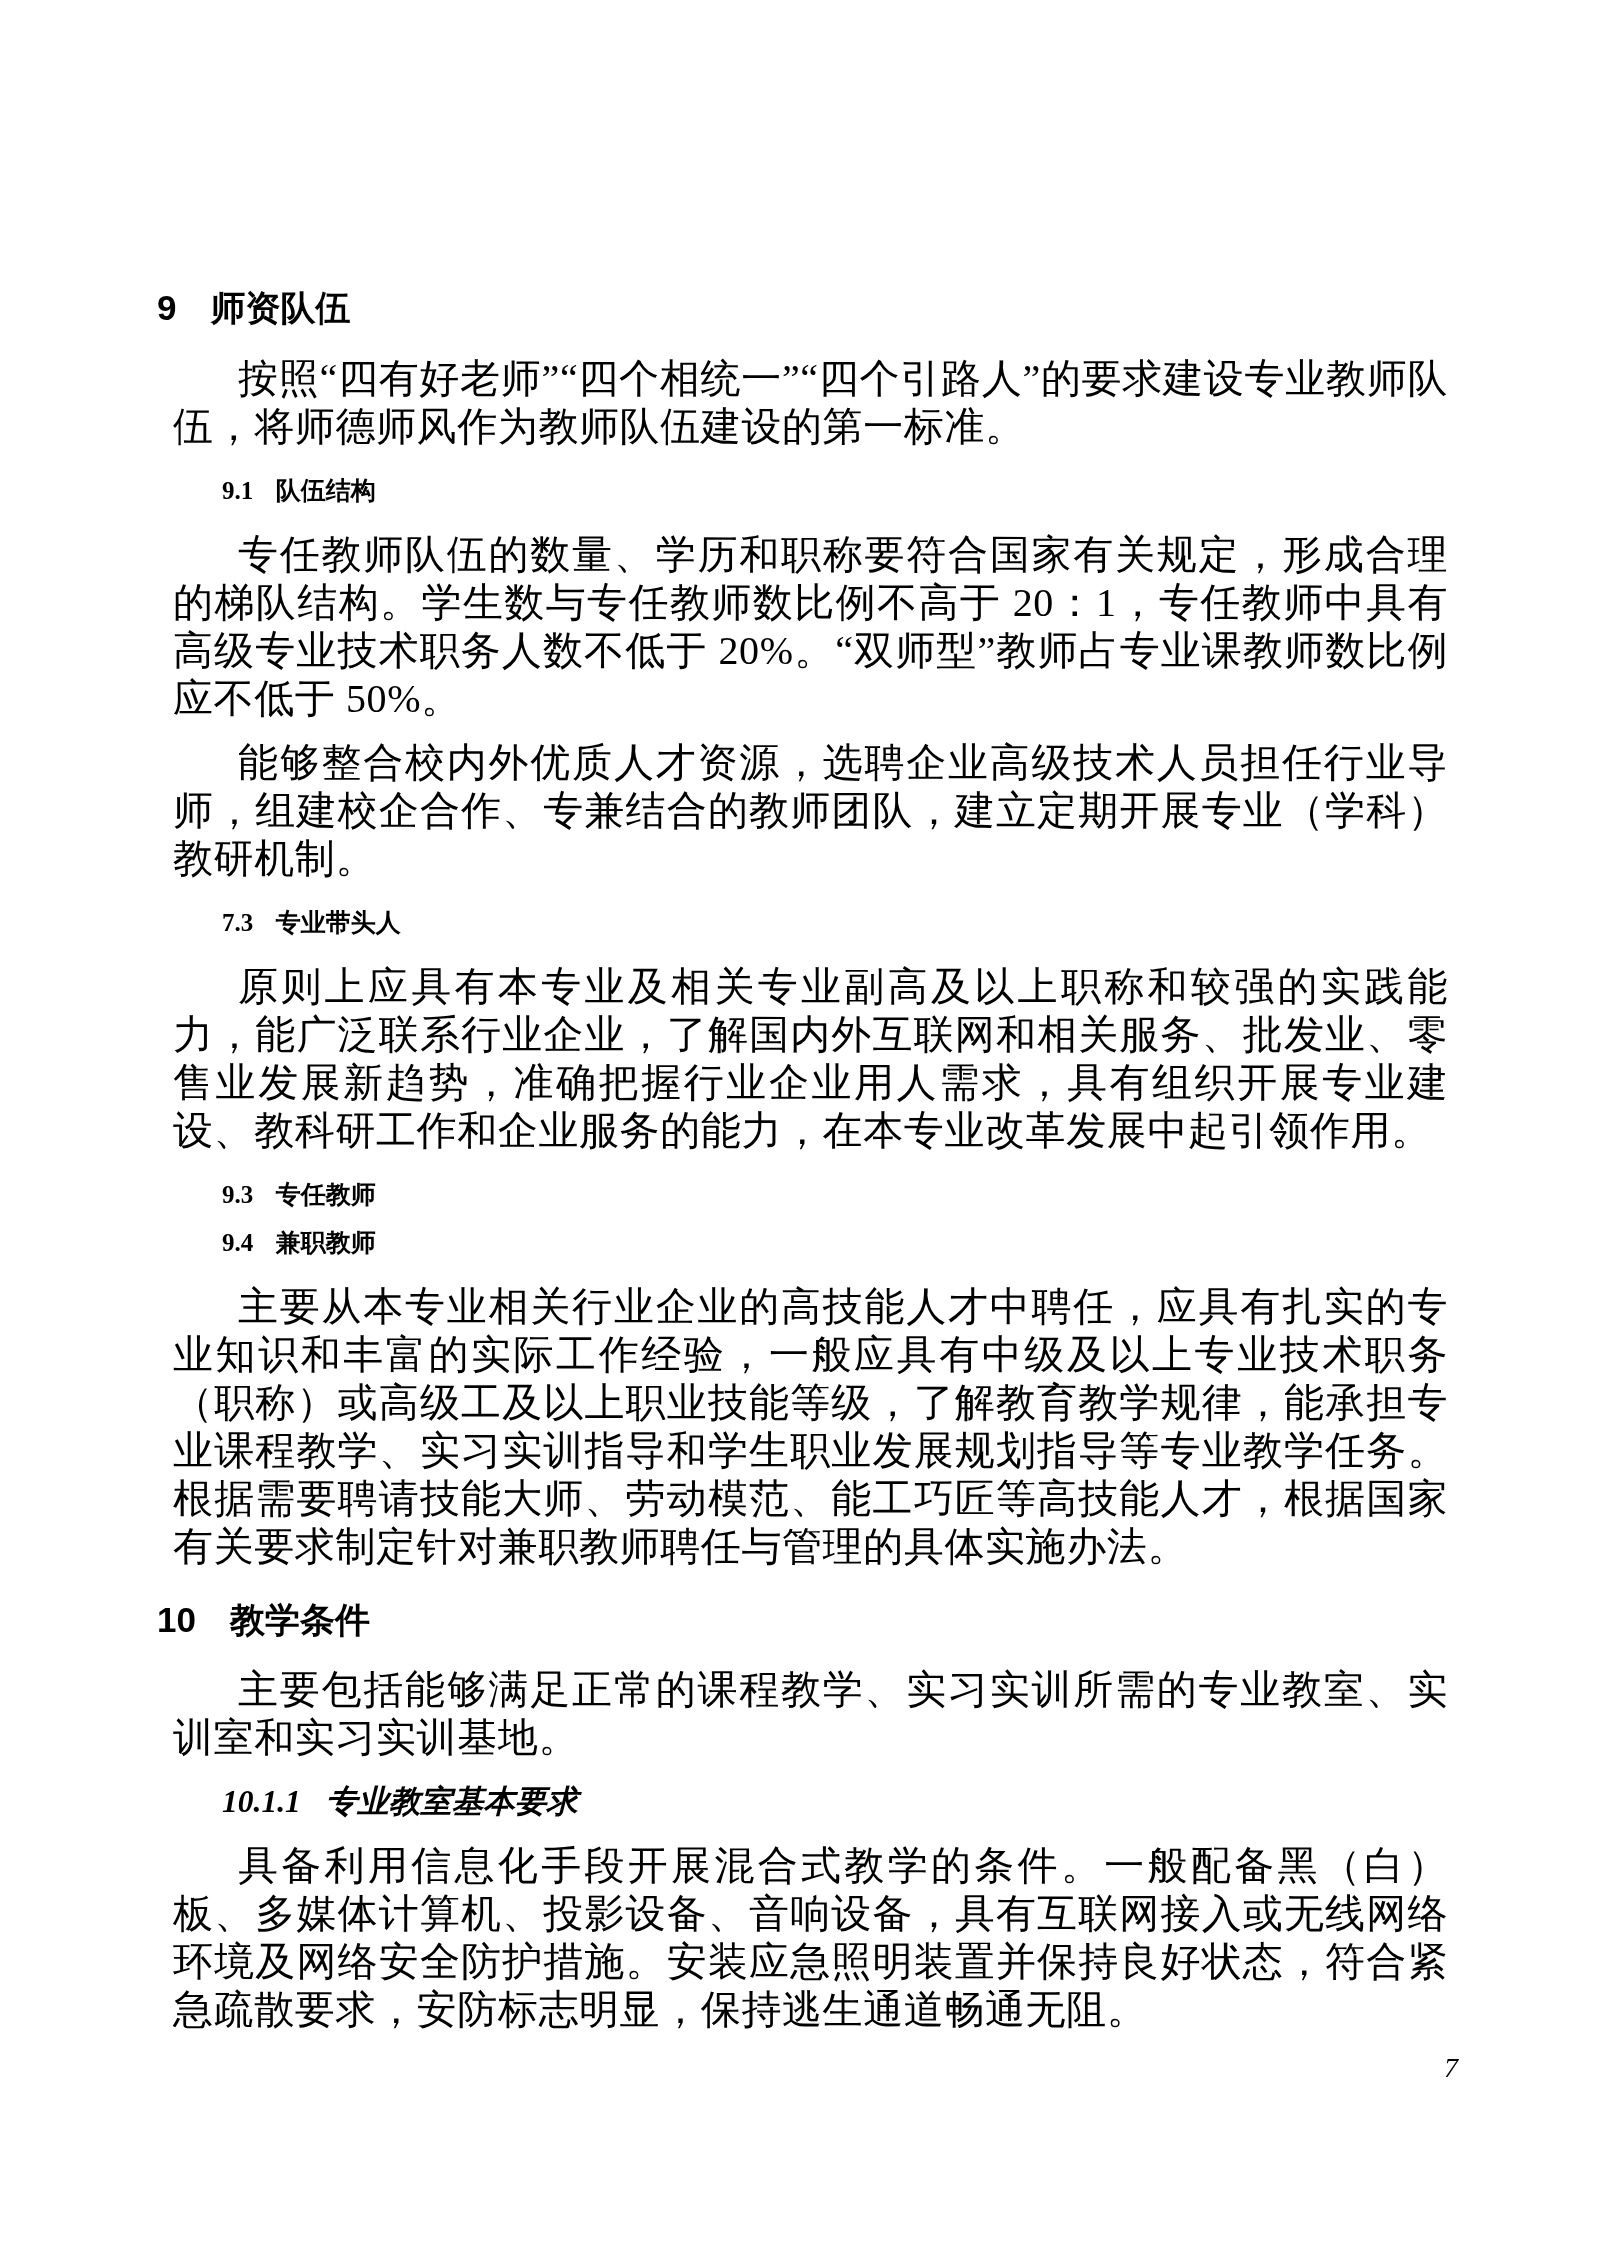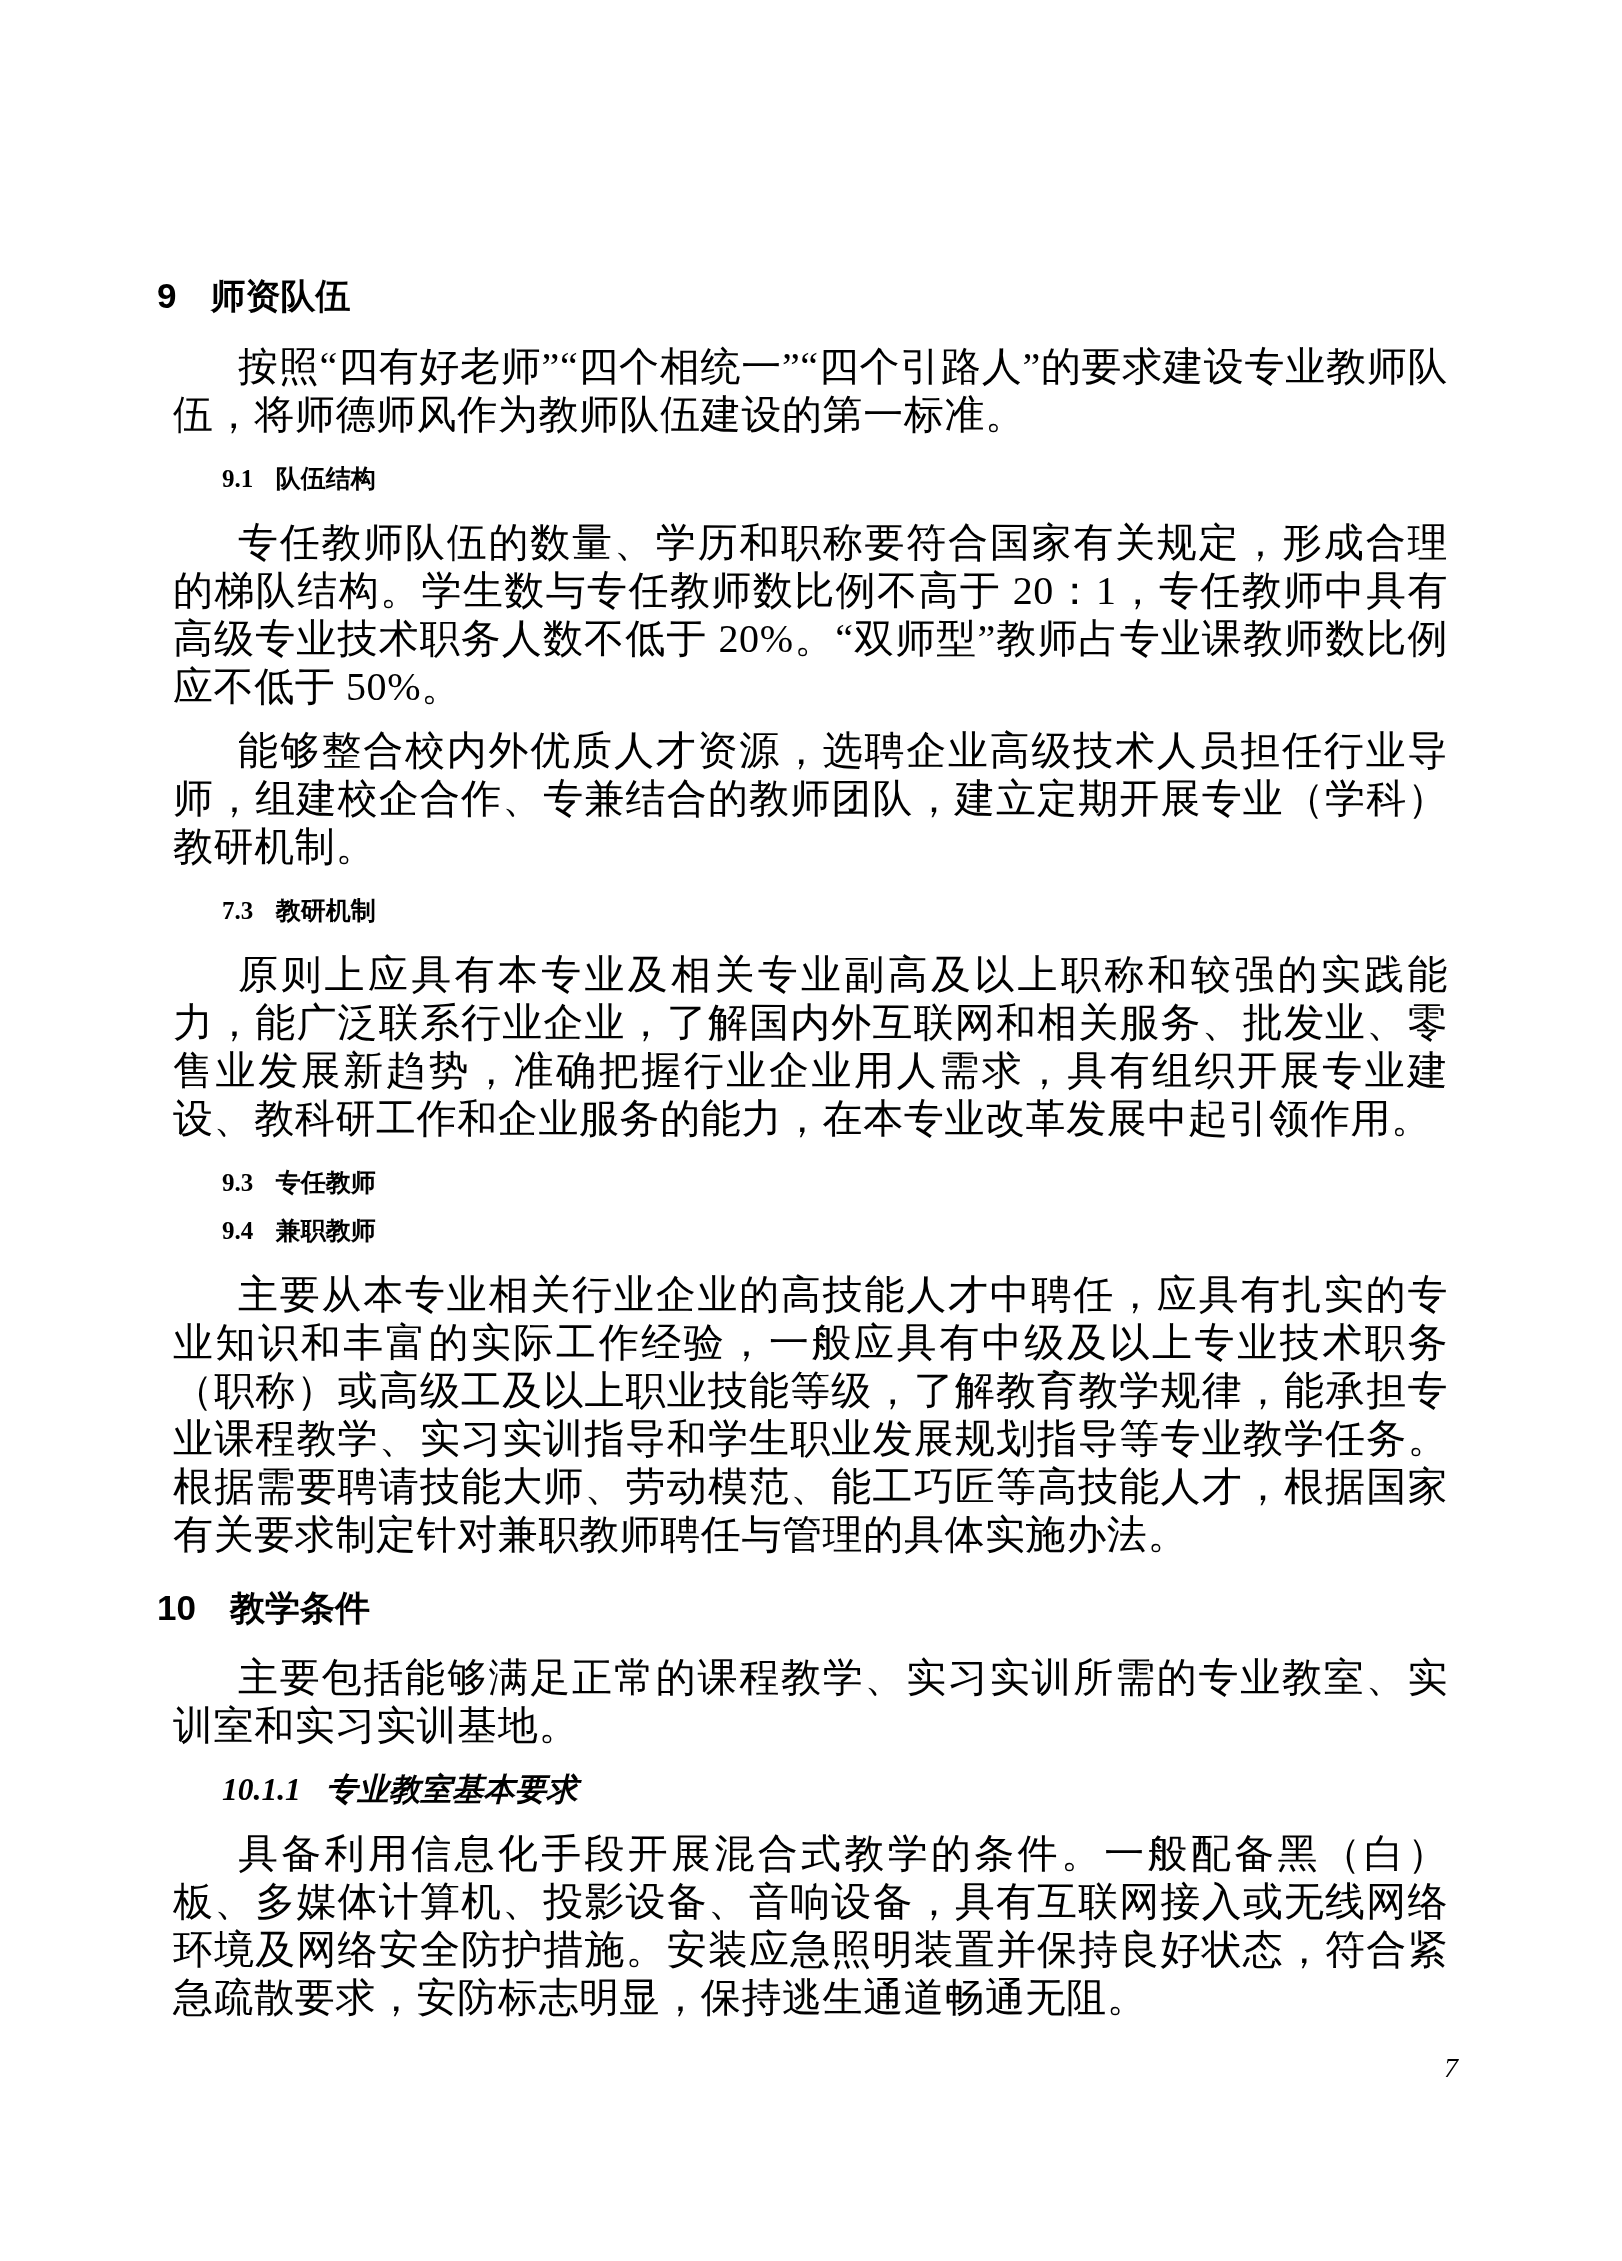--- a/index.html
+++ b/index.html
@@ -12,21 +12,21 @@
     width: 1622px;
     height: 2261px;
     background: #ffffff;
     color: #000000;
     font-family: "Liberation Serif", "DejaVu Serif", serif;
     overflow: hidden;
   }
   .content {
     position: absolute;
     left: 157px;
-    top: 272px;
+    top: 284px;
     width: 1307px;
   }
   .h1 {
     font-family: "Liberation Sans", "DejaVu Sans", sans-serif;
     font-weight: bold;
     font-size: 35px;
     line-height: 48px;
     margin: 25px 0 22.5px 0;
   }
   .h1.first {
@@ -92,21 +92,21 @@
     <p class="para">按照“四有好老师”“四个相统一”“四个引路人”的要求建设专业教师队伍，将师德师风作为教师队伍建设的第一标准。</p>
 
     <div class="h2">
       <span class="num">9.1</span><span>队伍结构</span>
     </div>
 
     <p class="para">专任教师队伍的数量、学历和职称要符合国家有关规定，形成合理的梯队结构。学生数与专任教师数比例不高于 20：1，专任教师中具有高级专业技术职务人数不低于 20%。“双师型”教师占专业课教师数比例应不低于 50%。</p>
     <p class="para">能够整合校内外优质人才资源，选聘企业高级技术人员担任行业导师，组建校企合作、专兼结合的教师团队，建立定期开展专业（学科）教研机制。</p>
 
     <div class="h2">
-      <span class="num">7.3</span><span>教研机制</span>
+      <span class="num">7.3</span><span>专业带头人</span>
     </div>
 
     <p class="para">原则上应具有本专业及相关专业副高及以上职称和较强的实践能力，能广泛联系行业企业，了解国内外互联网和相关服务、批发业、零售业发展新趋势，准确把握行业企业用人需求，具有组织开展专业建设、教科研工作和企业服务的能力，在本专业改革发展中起引领作用。</p>
 
     <div class="h2">
       <span class="num">9.3</span><span>专任教师</span>
     </div>
 
 
     <div class="h2">

